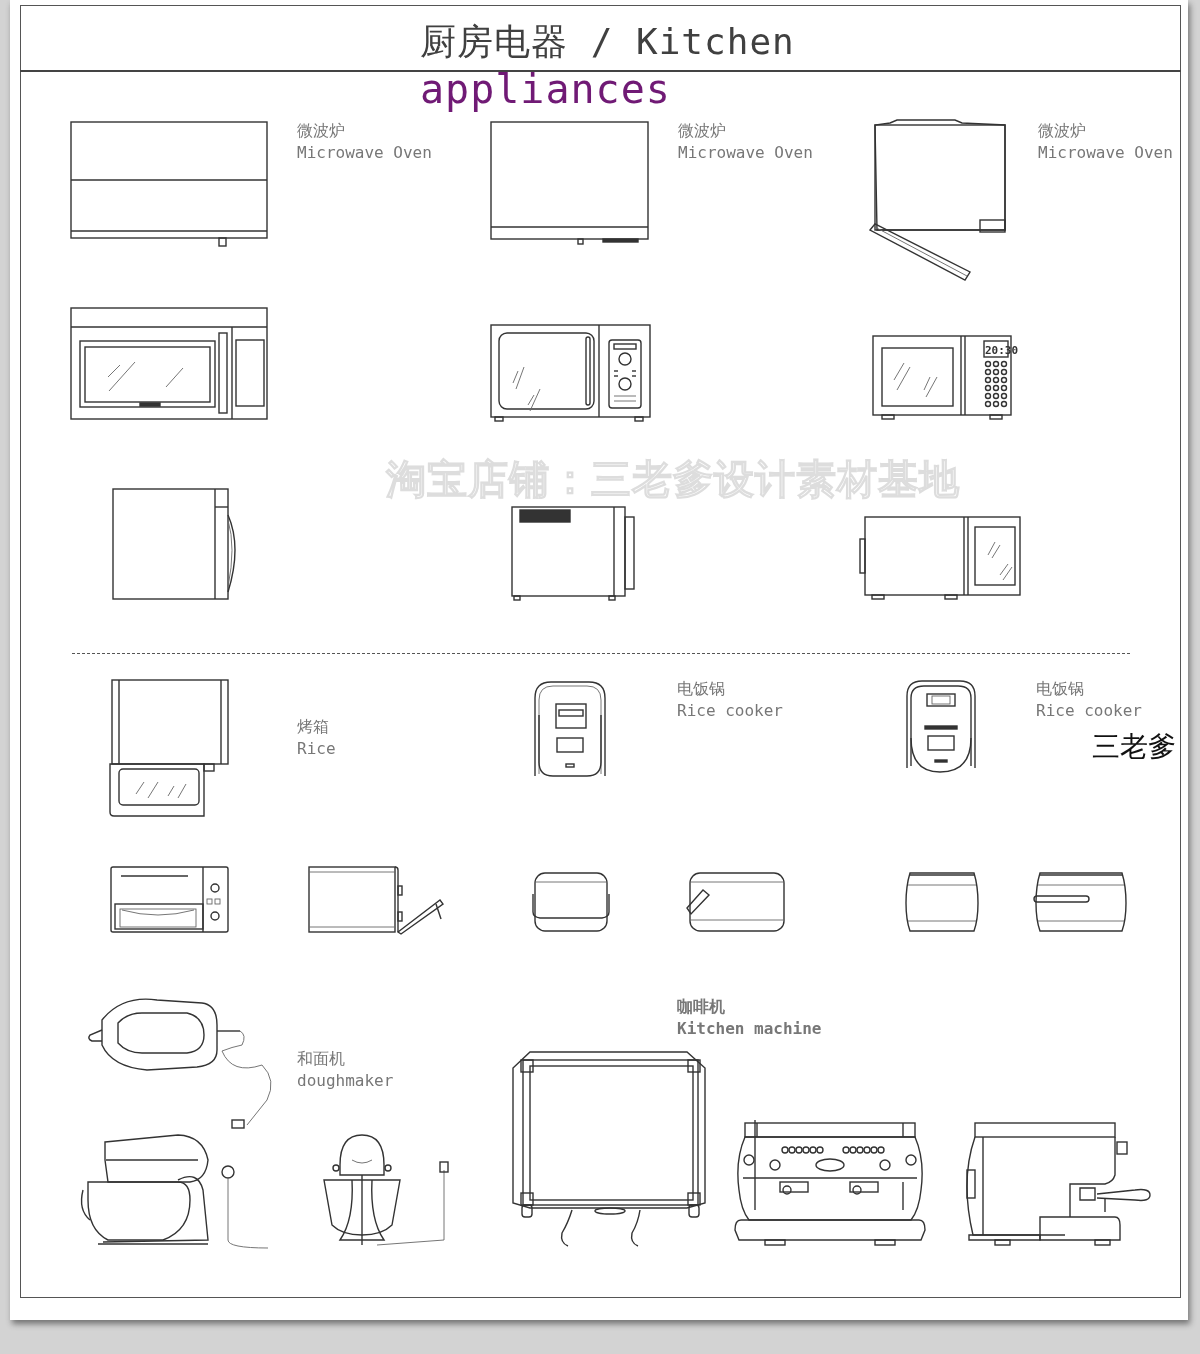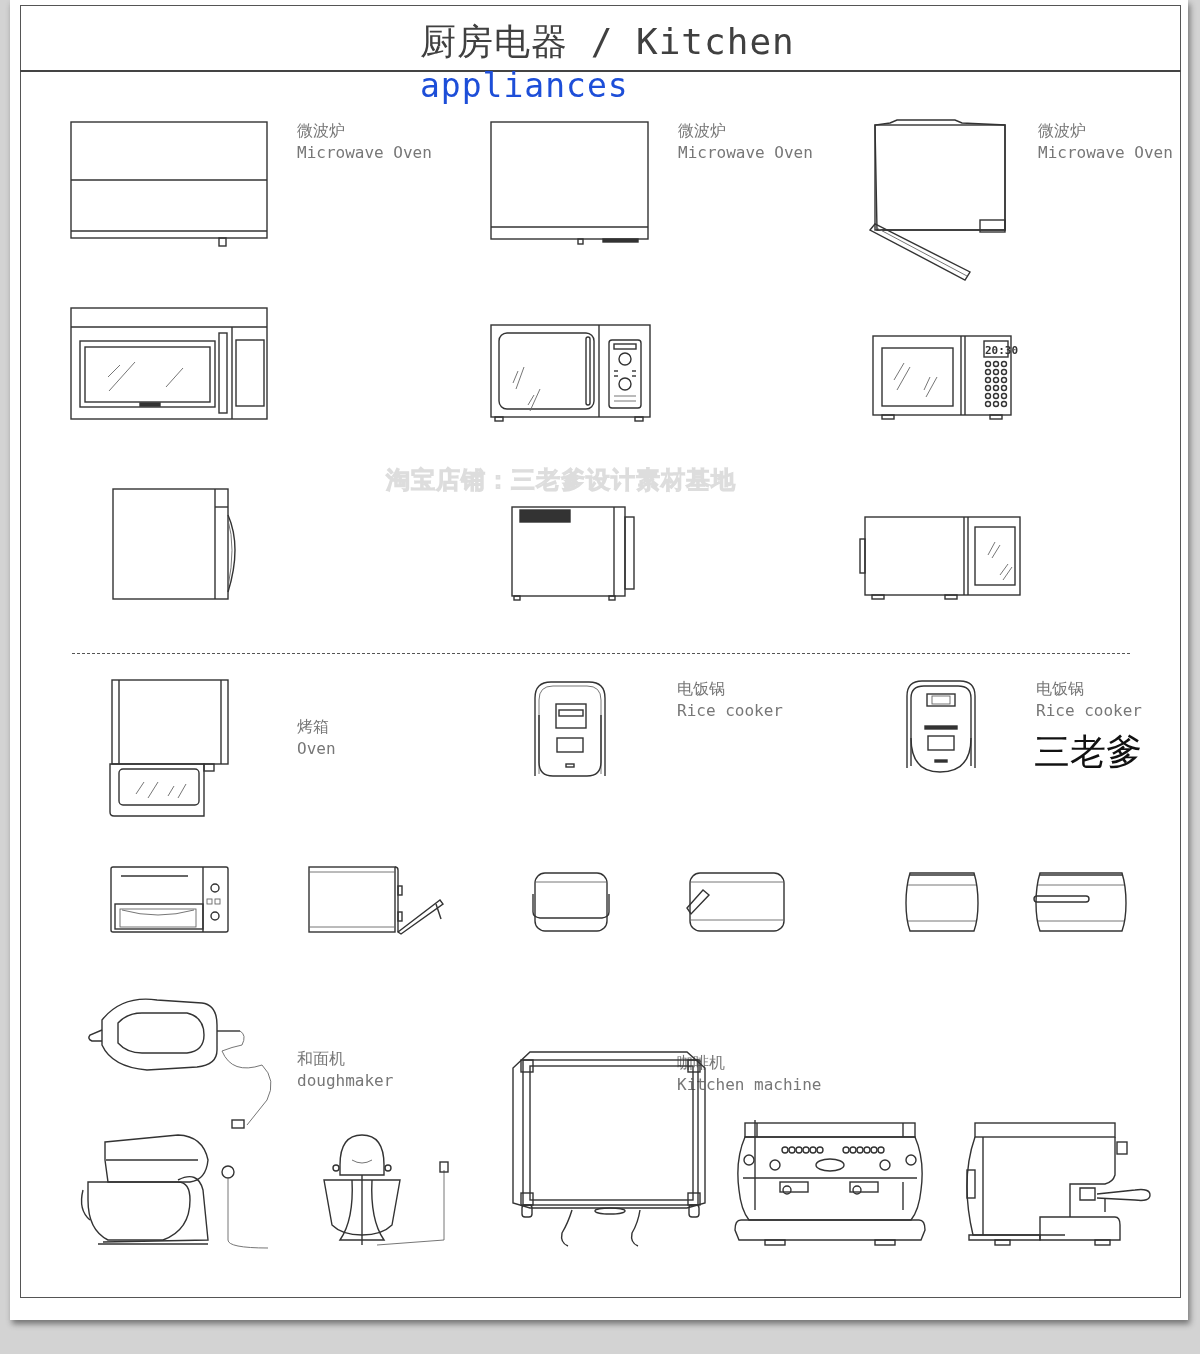--- a/index.html
+++ b/index.html
@@ -1,25 +1,25 @@
 <!DOCTYPE html>
 <html><head>
 <meta charset="utf-8">
 <style>
   html,body{margin:0;padding:0;}
   body{width:1200px;height:1354px;background:#d3d3d3;position:relative;overflow:hidden;font-family:"DejaVu Sans Mono","Liberation Mono",monospace;}
   .sheet{position:absolute;left:10px;top:0;width:1178px;height:1320px;background:#fff;box-shadow:2px 4px 6px rgba(0,0,0,.45);}
   .frame{position:absolute;left:20px;top:5px;width:1161px;height:1293px;border:1.5px solid #555;box-sizing:border-box;}
   .title-rule{position:absolute;left:20px;top:70px;width:1161px;height:0;border-top:2px solid #444;}
   .title{position:absolute;left:420px;top:18px;font-size:36px;color:#404040;font-family:"DejaVu Sans Mono",monospace;letter-spacing:1px;white-space:nowrap;}
-  .subtitle{position:absolute;left:420px;top:66px;font-size:33px;color:#1d4ed8;font-family:"DejaVu Sans Mono",monospace;letter-spacing:1px;}
+  .subtitle{position:absolute;left:420px;top:66px;font-size:40px;color:#701a75;font-family:"DejaVu Sans Mono",monospace;letter-spacing:1px;}
   .dash{position:absolute;left:72px;top:653px;width:1058px;border-top:1.5px dashed #555;}
   .lbl{position:absolute;color:#777;font-size:16px;line-height:22px;white-space:nowrap;font-family:"DejaVu Sans Mono",monospace;}
-  .brand{position:absolute;left:1034px;top:728px;font-size:36px;color:#111;font-family:Liberation Serif, serif;}
-  .wm{position:absolute;left:386px;top:464px;font-size:24px;font-weight:bold;color:#fff;-webkit-text-stroke:1px #ddd;letter-spacing:1px;font-family:"DejaVu Sans",sans-serif;white-space:nowrap;}
+  .brand{position:absolute;left:1092px;top:728px;font-size:28px;color:#111;font-family:Liberation Serif, serif;}
+  .wm{position:absolute;left:386px;top:452px;font-size:40px;font-weight:bold;color:#fff;-webkit-text-stroke:1px #ddd;letter-spacing:1px;font-family:"DejaVu Sans",sans-serif;white-space:nowrap;}
   svg.ap{position:absolute;overflow:visible;}
   svg.ap *{fill:none;stroke:#333;stroke-width:1.4;}
   svg.ap .thin{stroke-width:0.9;stroke:#666;}
   svg.ap .solid{fill:#333;}
 </style>
 </head>
 <body>
 
 <div class="sheet"></div>
 <div class="frame"></div>
@@ -34,36 +34,36 @@
 <div class="lbl" style="left:678px;top:120px;">
   <div>微波炉</div>
   <div>Microwave Oven</div>
 </div>
 <div class="lbl" style="left:1038px;top:120px;">
   <div>微波炉</div>
   <div>Microwave Oven</div>
 </div>
 <div class="lbl" style="left:297px;top:716px;">
   <div>烤箱</div>
-  <div>Oven</div>
+  <div>Rice</div>
 </div>
 <div class="lbl" style="left:677px;top:678px;">
   <div>电饭锅</div>
   <div>Rice cooker</div>
 </div>
 <div class="lbl" style="left:1036px;top:678px;">
   <div>电饭锅</div>
   <div>Rice cooker</div>
 </div>
 <div class="brand">三老爹</div>
 <div class="lbl" style="left:297px;top:1048px;">
   <div>和面机</div>
   <div>doughmaker</div>
 </div>
-<div class="lbl" style="left:677px;top:1052px;">
+<div class="lbl" style="left:677px;top:996px;font-weight:bold;">
   <div>咖啡机</div>
   <div>Kitchen machine</div>
 </div>
 
 <div class="dash"></div>
 
 <svg class="ap" style="left:70px;top:120px" width="200" height="130">
   <rect x="1" y="2" width="196" height="116"></rect>
   <line x1="1" y1="60" x2="197" y2="60"></line>
   <line x1="1" y1="111" x2="197" y2="111"></line>

